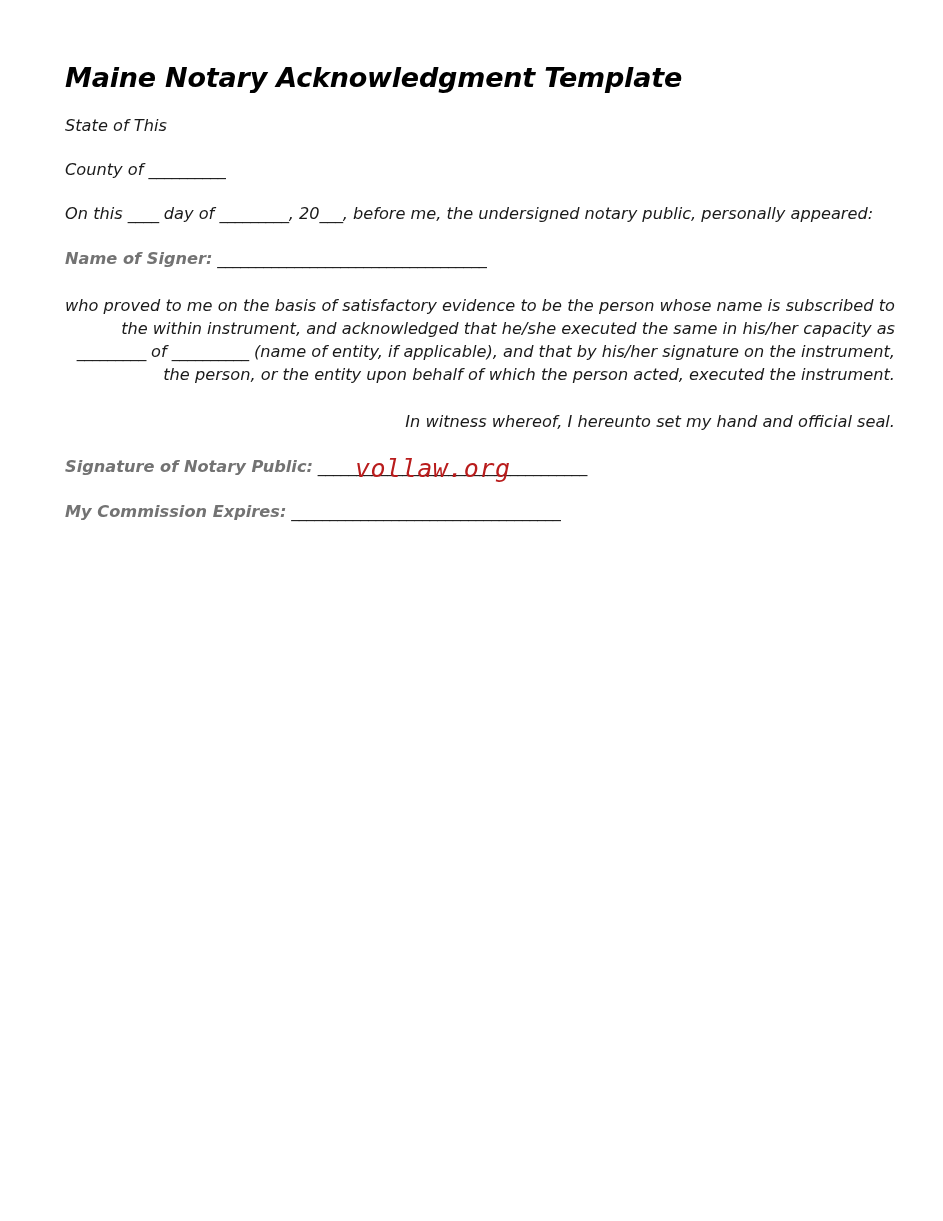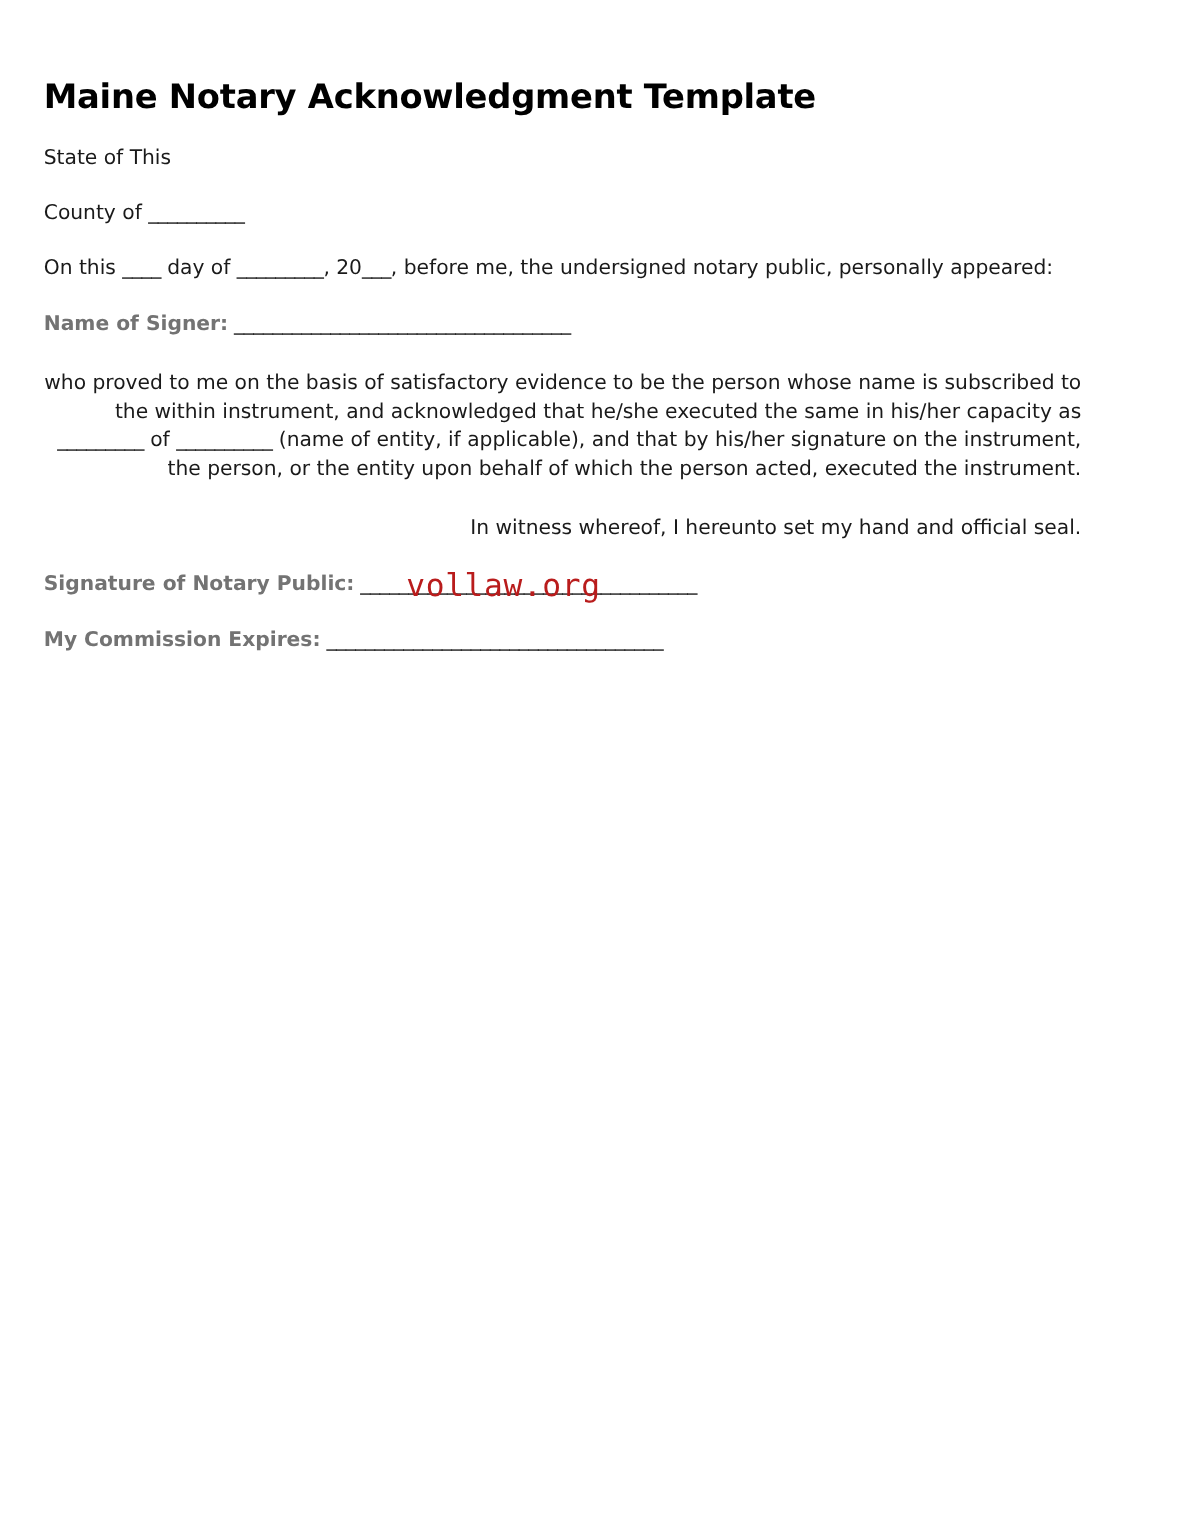--- a/index.html
+++ b/index.html
@@ -18,23 +18,24 @@
   }
   .page {
     position: relative;
     width: 943px;
     height: 1221px;
     background: #ffffff;
     padding: 0;
   }
   .content {
     position: absolute;
-    left: 35px;
+    left: 65px;
     top: 0;
     width: 830px;
+    font-style: italic;
   }
   .doc-title {
     font-size: 27px;
     font-weight: bold;
     letter-spacing: -0.2px;
     margin: 0;
     padding-top: 62px;
     line-height: 1.15;
     color: #000000;
   }

